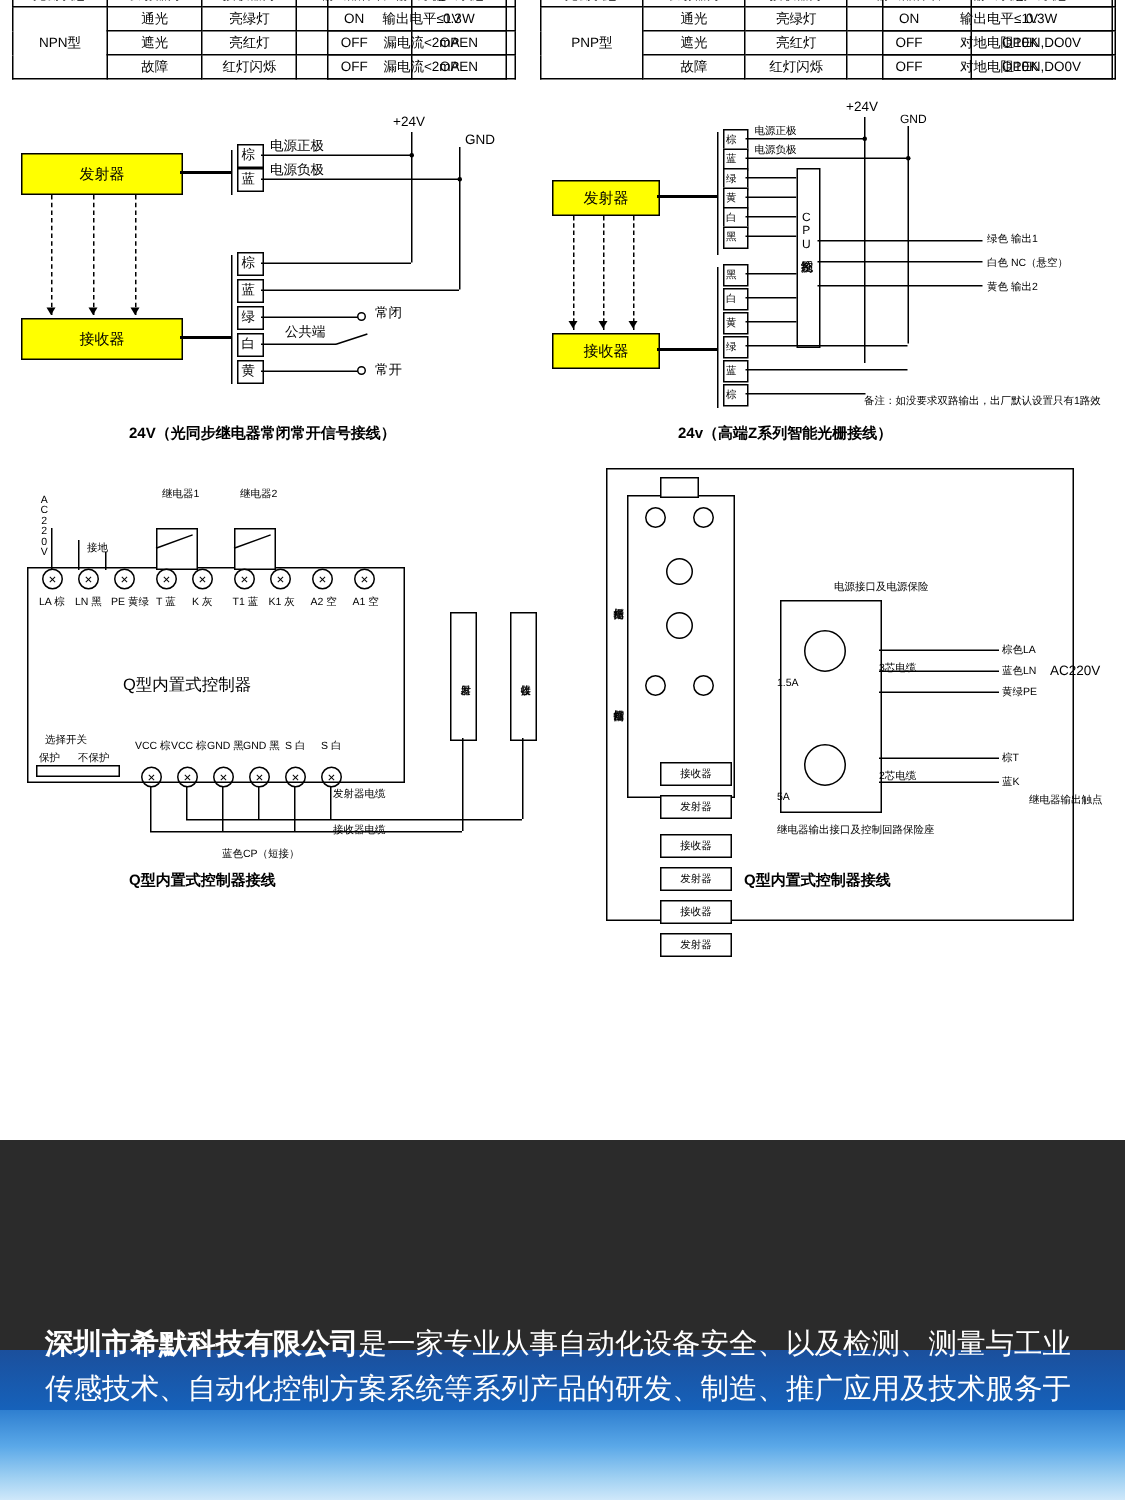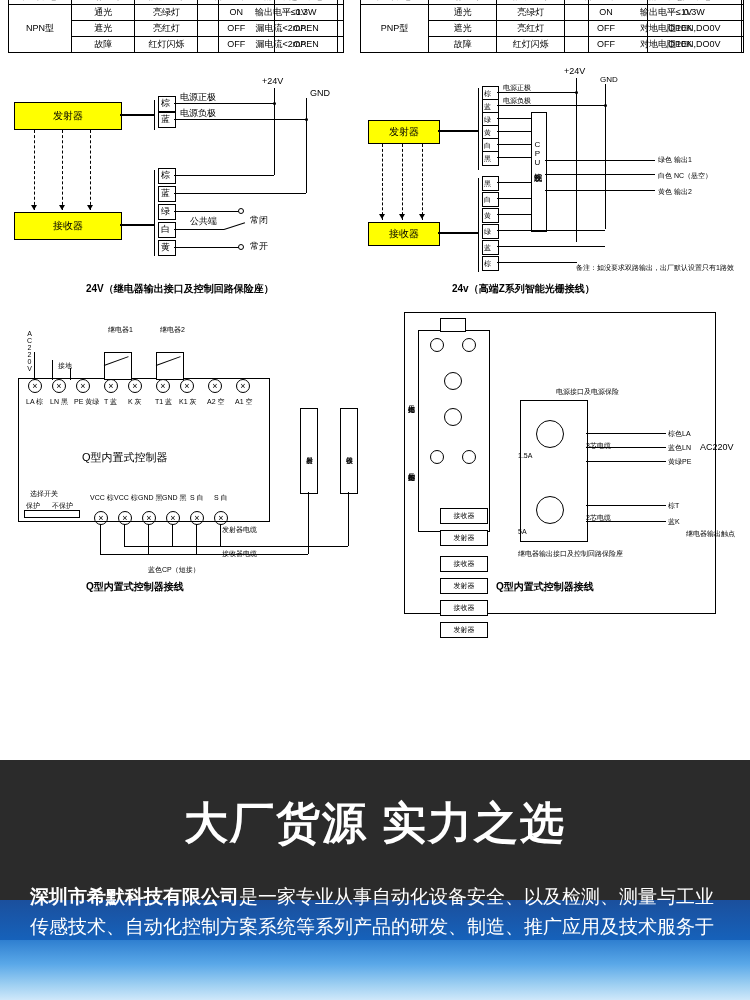--- a/index.html
+++ b/index.html
@@ -204,25 +204,25 @@
     <div class="ln hl" style="left:174px;top:193px;width:132px;"></div>
     <div class="ln hl" style="left:174px;top:211px;width:66px;"></div>
     <div class="ln hl" style="left:174px;top:229px;width:50px;"></div>
     <div class="ln hl" style="left:174px;top:247px;width:66px;"></div>
     <div class="ln vl" style="left:274px;top:103px;height:72px;"></div>
     <div class="ln vl" style="left:306px;top:119px;height:74px;"></div>
 
     <div class="dot" style="left:238px;top:208px;"></div>
     <div class="dot" style="left:238px;top:244px;"></div>
     <div class="ln hl" style="left:224px;top:229px;width:22px;transform:rotate(-18deg);transform-origin:left center;"></div>
-    <div class="lbl" style="left:250px;top:203px;margin-top:12px;">常闭</div>
+    <div class="lbl" style="left:250px;top:203px;">常闭</div>
     <div class="lbl" style="left:250px;top:241px;">常开</div>
     <div class="lbl" style="left:190px;top:216px;">公共端</div>
 
-    <div class="cap" style="left:86px;top:282px;">24V（继电器输出接口及控制回路保险座）</div>
+    <div class="cap" style="left:86px;top:282px;">24V（光同步继电器常闭常开信号接线）</div>
   </div>
 
   <div class="dg">
     <div class="ylw" style="left:368px;top:120px;width:70px;height:22px;">发射器</div>
     <div class="ylw" style="left:368px;top:222px;width:70px;height:22px;">接收器</div>
     <div class="dash" style="left:382px;top:144px;height:76px;"></div>
     <div class="dash" style="left:402px;top:144px;height:76px;"></div>
     <div class="dash" style="left:422px;top:144px;height:76px;"></div>
     <div class="arw dn" style="left:379px;top:214px;"></div>
     <div class="arw dn" style="left:399px;top:214px;"></div>
@@ -440,20 +440,19 @@
     <div class="ln hl" style="left:586px;top:521px;width:80px;"></div>
     <div class="lbl xs" style="left:668px;top:500px;">棕T</div>
     <div class="lbl xs" style="left:668px;top:516px;">蓝K</div>
     <div class="lbl xs" style="left:686px;top:528px;">继电器输出触点</div>
 
     <div class="cap" style="left:496px;top:580px;">Q型内置式控制器接线</div>
   </div>
 
   <div class="banner">
     <div class="dark"></div>
-    <h1>大厂货源 实力之选</h1>
     <div class="desc">
       <span>深圳市希默科技有限公司</span><span class="norm">是一家专业从事自动化设备安全、以及检测、测量与工业传感技术、自动化控制方案系统等系列产品的研发、制造、推广应用及技术服务于一体的高新技术企业.</span>
     </div>
   </div>
   <div class="sky"></div>
 
 </div>
 
 </body></html>

